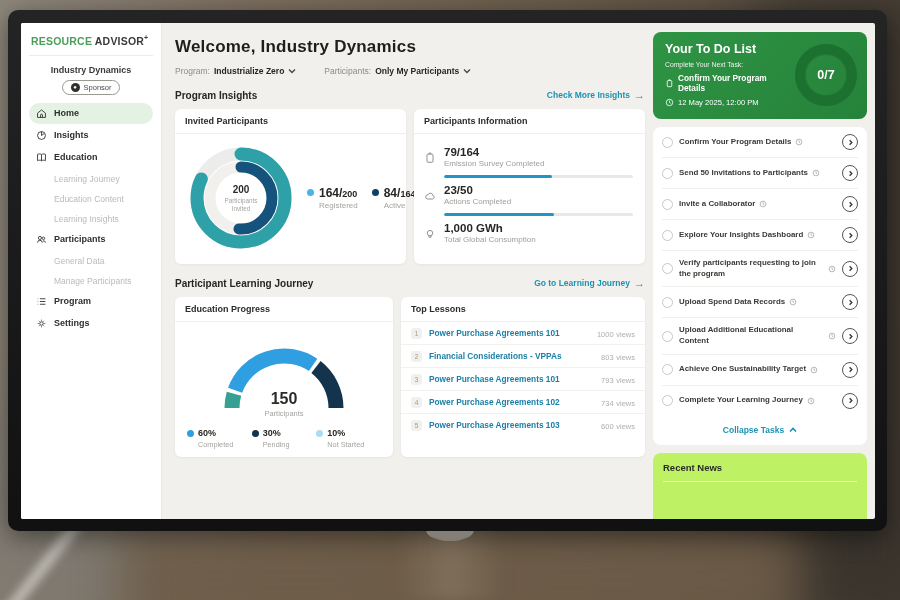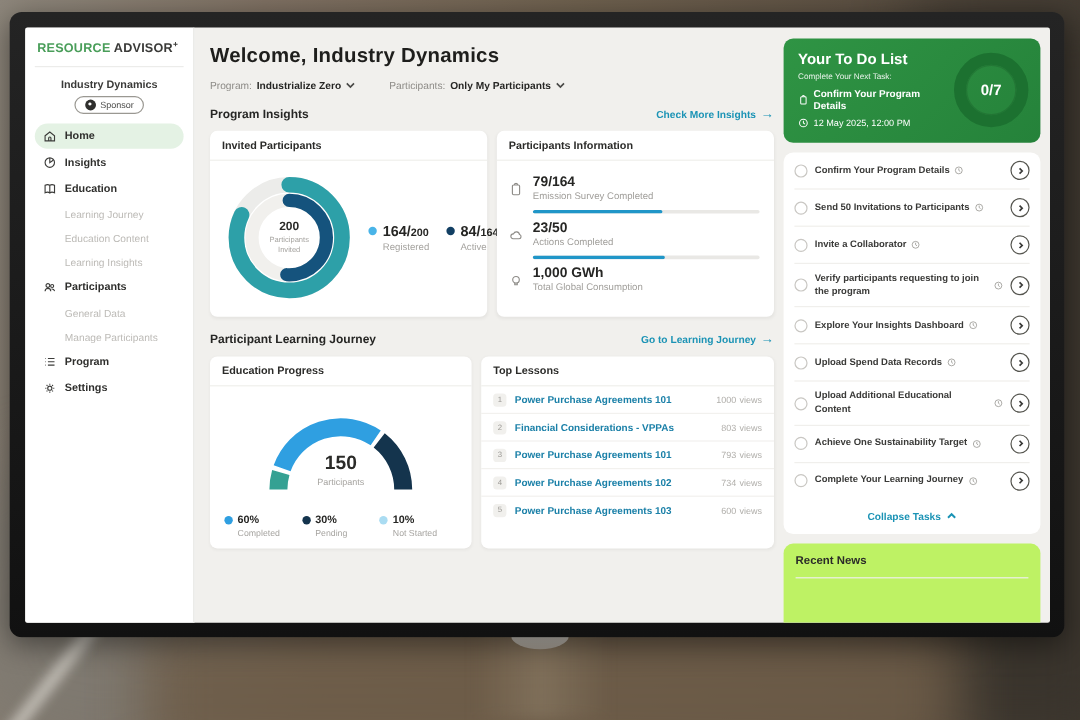--- a/index.html
+++ b/index.html
@@ -90,21 +90,21 @@
   .stat svg { width:12px; height:12px; stroke:#8d8b87; stroke-width:1.1; fill:none; flex:none; margin-top:6px; }
   .stat .v { font-size:11.5px; font-weight:bold; color:#262624; }
   .stat .l { font-size:8px; color:#a09e9a; margin-top:1px; }
   .pbar { height:3px; background:#e9e8e5; border-radius:2px; margin:7px 0 2px 20px; overflow:hidden; }
   .pbar > div { height:100%; border-radius:2px; }
 
   
   .card-edu { width:218px; flex:none; }
   .edu-body { padding:6px 10px 8px; }
   .gauge-wrap { position:relative; width:150px; height:84px; margin:6px auto 0; }
-  .gauge-center { position:absolute; left:0; right:0; bottom:12px; text-align:center; }
+  .gauge-center { position:absolute; left:0; right:0; bottom:0; text-align:center; }
   .gauge-center .v { font-size:16px; font-weight:bold; color:#2b2b29; }
   .gauge-center .l { font-size:7.5px; color:#a6a4a0; margin-top:1px; }
   .gauge-legend { display:flex; margin-top:10px; padding:0 2px; }
   .gl { flex:1; }
   .gl .top { display:flex; align-items:center; gap:4px; }
   .gl .dot { width:7px; height:7px; border-radius:50%; flex:none; }
   .gl .v { font-size:9px; font-weight:bold; color:#262624; }
   .gl .l { font-size:7.3px; color:#a6a4a0; margin:2px 0 0 11px; }
 
   
@@ -480,36 +480,36 @@
             </div>
         <span class="go">
               <svg viewBox="0 0 8 8">
                 <path d="M3 1.5 L5.5 4 L3 6.5"></path>
               </svg>
             </span>
       </div>
       <div class="task">
         <span class="cb"></span>
         <div class="mid">
+              <span class="lbl">Explore Your Insights Dashboard</span>
+          <svg class="clock" viewBox="0 0 14 14">
+                <circle cx="7" cy="7" r="5"></circle>
+                <path d="M7 4 V7 L9 8.5"></path>
+              </svg>
+            </div>
+        <span class="go">
+              <svg viewBox="0 0 8 8">
+                <path d="M3 1.5 L5.5 4 L3 6.5"></path>
+              </svg>
+            </span>
+      </div>
+      <div class="task">
+        <span class="cb"></span>
+        <div class="mid">
               <span class="lbl">Verify participants requesting to join the program</span>
-          <svg class="clock" viewBox="0 0 14 14">
-                <circle cx="7" cy="7" r="5"></circle>
-                <path d="M7 4 V7 L9 8.5"></path>
-              </svg>
-            </div>
-        <span class="go">
-              <svg viewBox="0 0 8 8">
-                <path d="M3 1.5 L5.5 4 L3 6.5"></path>
-              </svg>
-            </span>
-      </div>
-      <div class="task">
-        <span class="cb"></span>
-        <div class="mid">
-              <span class="lbl">Explore Your Insights Dashboard</span>
           <svg class="clock" viewBox="0 0 14 14">
                 <circle cx="7" cy="7" r="5"></circle>
                 <path d="M7 4 V7 L9 8.5"></path>
               </svg>
             </div>
         <span class="go">
               <svg viewBox="0 0 8 8">
                 <path d="M3 1.5 L5.5 4 L3 6.5"></path>
               </svg>
             </span>

